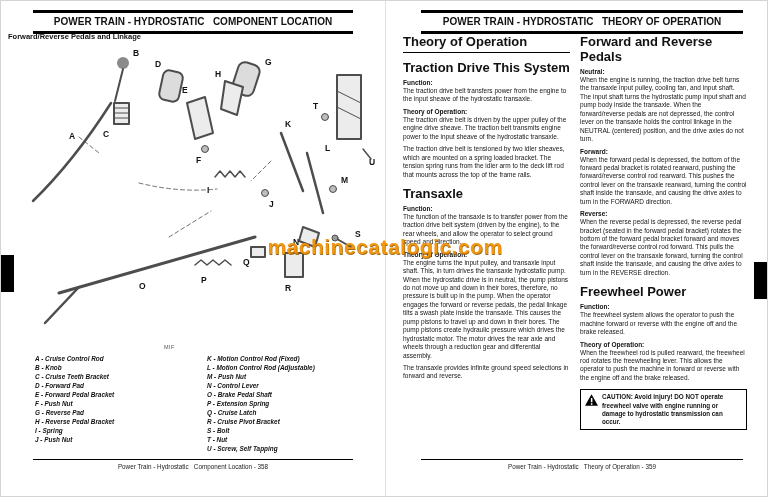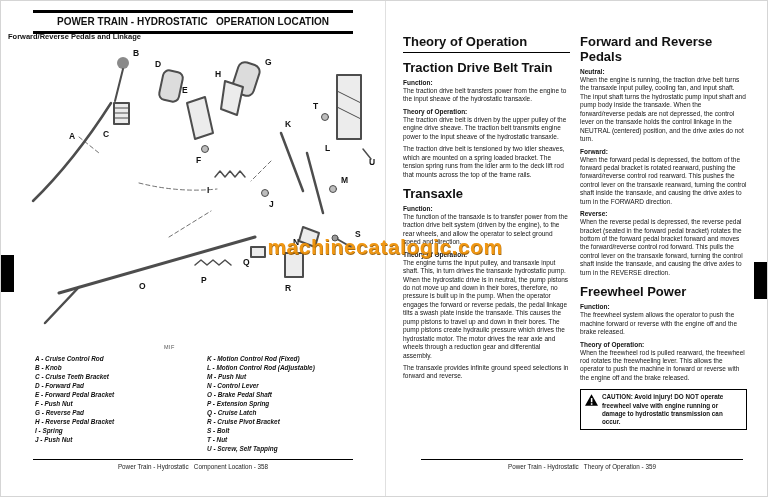--- a/index.html
+++ b/index.html
@@ -44,21 +44,21 @@
 </style>
 </head>
 <body>
 
 <div class="sheet">
 
   <div class="center-line"></div>
   <div class="tab tab-l"></div>
   <div class="tab tab-r"></div>
 
-  <div class="hdr hdr-l">POWER TRAIN - HYDROSTATIC   OPERATION LOCATION</div>
+  <div class="hdr hdr-l">POWER TRAIN - HYDROSTATIC   COMPONENT LOCATION</div>
   <div class="subtitle">Forward/Reverse Pedals and Linkage</div>
 
   <svg class="diagram" width="364" height="308" viewBox="0 0 364 308">
     <g stroke="#4d4d4d" fill="none" stroke-width="2" stroke-linecap="round" stroke-linejoin="round">
       <path d="M14 160 Q55 120 92 62" stroke-width="2.5"></path>
       <circle cx="104" cy="22" r="6" fill="#8a8a8a" stroke="none"></circle>
       <path d="M104 28 L96 60"></path>
       <rect x="95" y="62" width="15" height="21" fill="#ececec"></rect>
       <path d="M95 67 h15 M95 72 h15 M95 77 h15" stroke-width="1"></path>
       <rect x="142" y="30" width="20" height="30" rx="6" transform="rotate(12 152 45)" fill="#dcdcdc"></rect>
@@ -141,25 +141,26 @@
       <div class="leg-item">R - Cruise Pivot Bracket</div>
       <div class="leg-item">S - Bolt</div>
       <div class="leg-item">T - Nut</div>
       <div class="leg-item">U - Screw, Self Tapping</div>
     </div>
   </div>
 
   <div class="foot-line foot-line-l"></div>
   <div class="foot foot-l">Power Train - Hydrostatic   Component Location - 358</div>
 
+  <div class="hdr hdr-r">POWER TRAIN - HYDROSTATIC   THEORY OF OPERATION</div>
 
   <div class="col col1">
     <div class="col-title">Theory of Operation</div>
     <div class="rule"></div>
-    <div class="sec-h">Traction Drive Belt Train</div>
+    <div class="sec-h">Traction Drive This System</div>
     <div class="lbl">Function:</div>
     <p class="p">The traction drive belt transfers power from the engine to the input sheave of the hydrostatic transaxle.</p>
     <div class="lbl">Theory of Operation:</div>
     <p class="p">The traction drive belt is driven by the upper pulley of the engine drive sheave. The traction belt transmits engine power to the input sheave of the hydrostatic transaxle.</p>
     <p class="p">The traction drive belt is tensioned by two idler sheaves, which are mounted on a spring loaded bracket. The tension spring runs from the idler arm to the deck lift rod that mounts across the top of the frame rails.</p>
     <div class="sec-h">Transaxle</div>
     <div class="lbl">Function:</div>
     <p class="p">The function of the transaxle is to transfer power from the traction drive belt system (driven by the engine), to the rear wheels, and allow the operator to select ground speed and direction.</p>
     <div class="lbl">Theory of Operation:</div>
     <p class="p">The engine turns the input pulley, and transaxle input shaft. This, in turn drives the transaxle hydrostatic pump. When the hydrostatic drive is in neutral, the pump pistons do not move up and down in their bores, therefore, no pressure is built up in the pump. When the operator engages the forward or reverse pedals, the pedal linkage tilts a swash plate inside the transaxle. This causes the pump pistons to travel up and down in their bores. The pump pistons create hydraulic pressure which drives the hydrostatic motor. The motor drives the rear axle and wheels through a reduction gear and differential assembly.</p>

